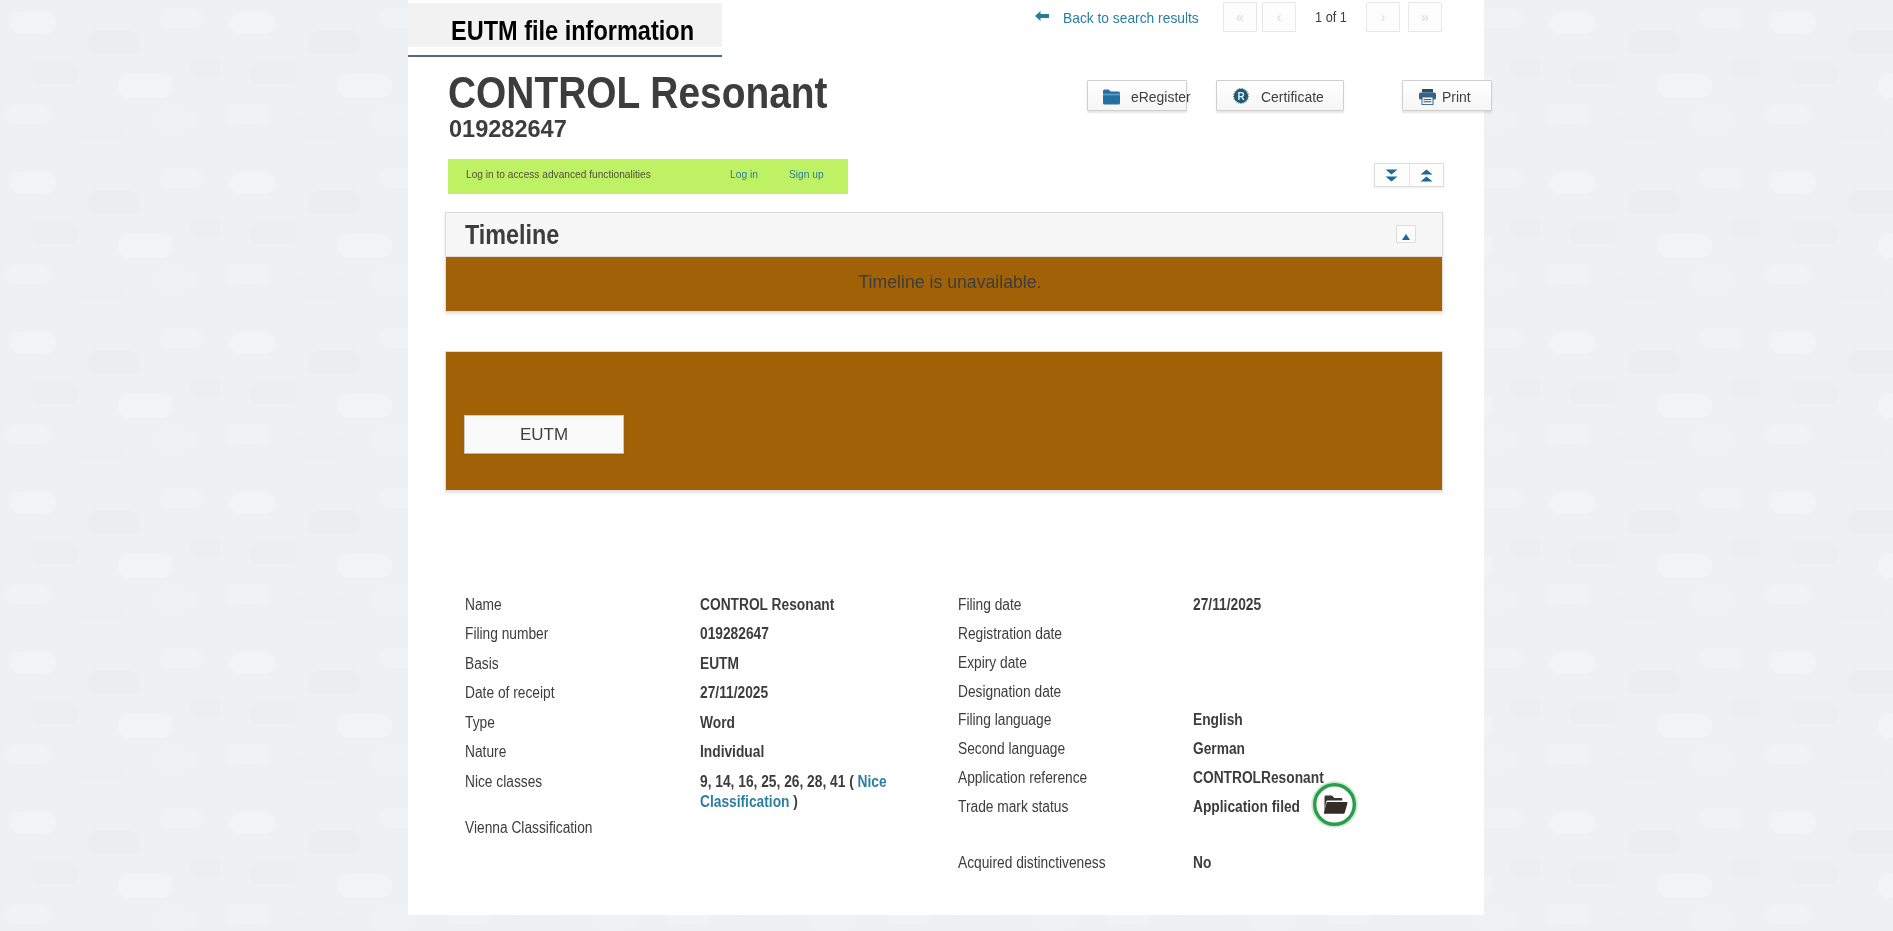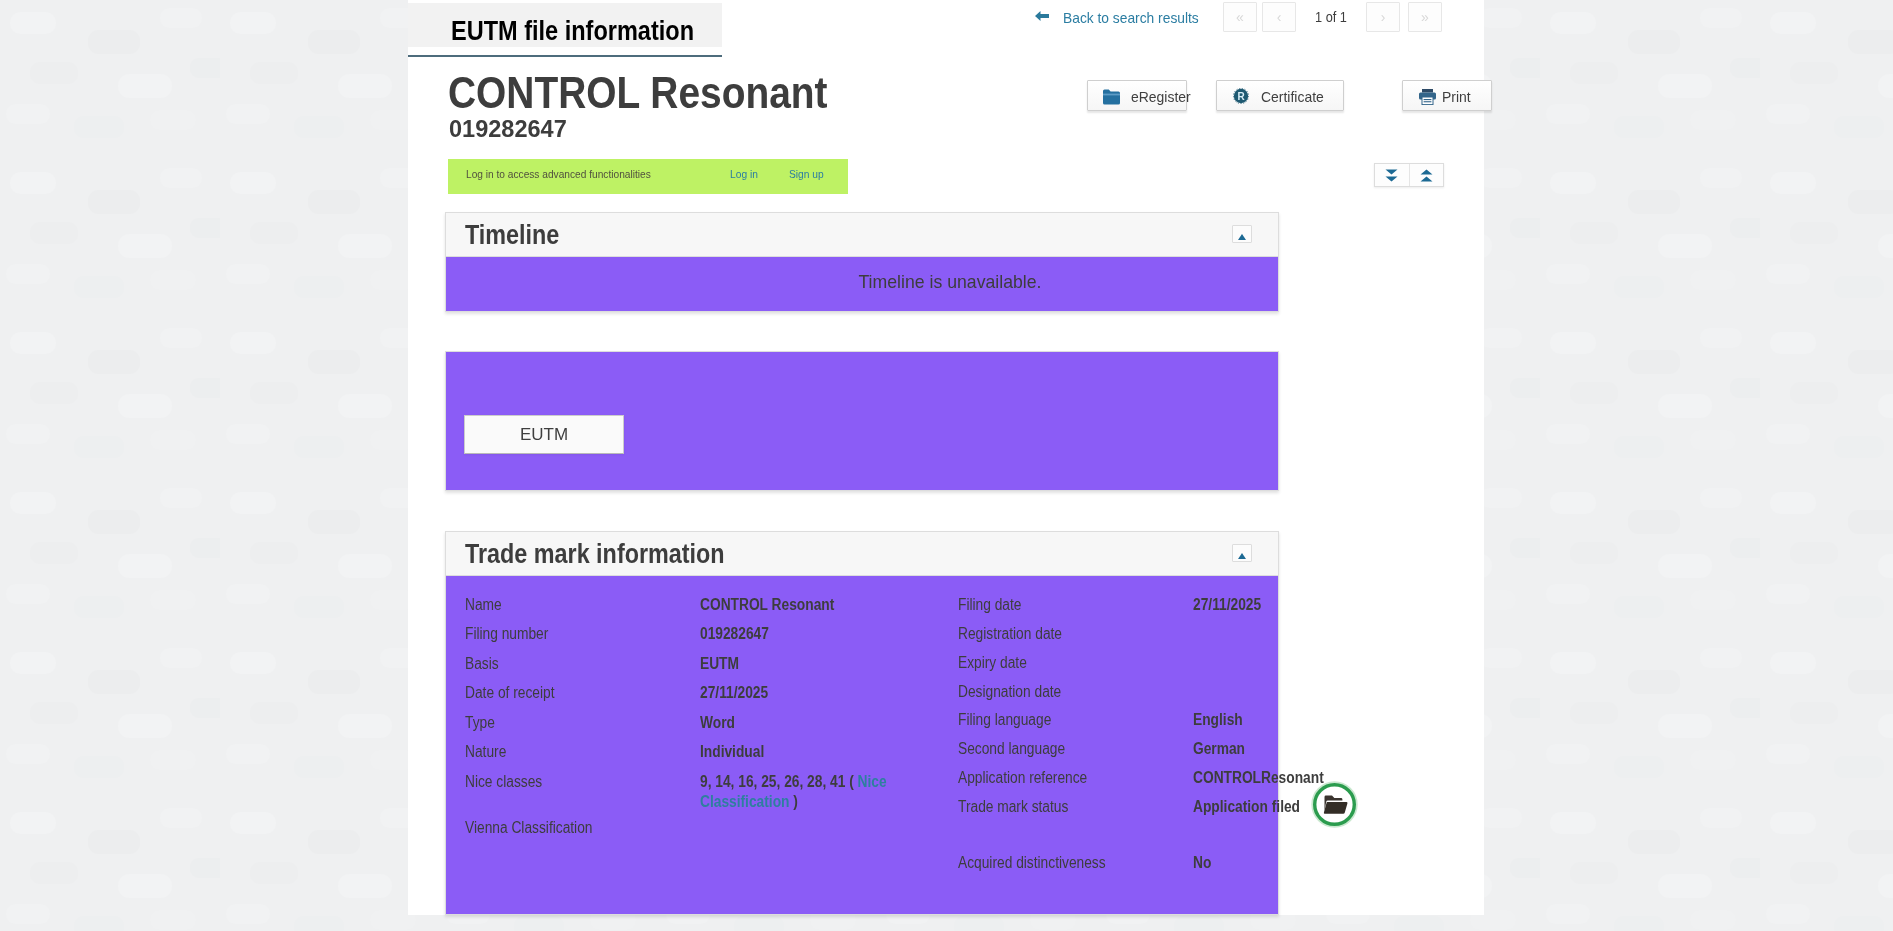--- a/index.html
+++ b/index.html
@@ -42,21 +42,21 @@
   .abtn { position:absolute; top:80px; height:31px; background:linear-gradient(#ffffff,#f6f6f6);
           border:1px solid #cfcfcf; border-radius:1px; box-shadow:0 2px 2px rgba(0,0,0,.10);
           font-size:15px; color:#3f3f3f; }
   .abtn .lbl { position:absolute; top:7px; white-space:nowrap; transform:scaleX(0.93); transform-origin:left top; }
   .abtn svg { position:absolute; }
 
   .cpair { position:absolute; left:966px; top:163px; width:70px; height:24px; background:#fdfdfd;
            border:1px solid #ddd; box-shadow:0 1px 2px rgba(0,0,0,.08); }
   .cpair .sep { position:absolute; left:34px; top:0; width:1px; height:22px; background:#e5e5e5; }
 
-  .panel { position:absolute; left:37px; width:834px; background:#8b5cf6; border:1px solid #ddd;
+  .panel { position:absolute; left:37px; width:998px; background:#a16207; border:1px solid #ddd;
            box-shadow:0 2px 3px rgba(0,0,0,.12); }
   .phead { position:relative; height:44px; background:#f7f7f7; border-bottom:1px solid #ddd; }
   .phead .ptitle { position:absolute; left:19px; top:6px; font-size:27px; font-weight:bold; color:#3d3d3d;
                    white-space:nowrap; transform:scaleX(0.865); transform-origin:left top; line-height:32px; }
   .pcol { position:absolute; right:26px; top:12px; width:20px; height:18px; background:#fcfcfc;
           border:1px solid #ddd; border-radius:1px; text-align:center; }
   .pcol svg { margin-top:5px; }
 
   #p-timeline { top:212px; height:100px; }
   .unavail { position:absolute; left:4px; width:100%; top:271px; text-align:center; font-size:19px; color:#3d3d3d;
@@ -161,28 +161,20 @@
             <path d="M0 6 L4 0 L8 6 Z" fill="#1d6a94"></path>
           </svg></span>
     </div>
   </section>
   <div class="unavail">Timeline is unavailable.</div>
 
   <section class="panel" id="p-actions">
     <div class="eutmbtn">EUTM</div>
   </section>
 
-  <section class="panel" id="p-tm">
-    <div class="phead">
-      <span class="ptitle">Trade mark information</span>
-      <span class="pcol"><svg width="8" height="6" viewBox="0 0 8 6">
-            <path d="M0 6 L4 0 L8 6 Z" fill="#1d6a94"></path>
-          </svg></span>
-    </div>
-  </section>
 
   <div class="cell" style="left:57px; top:595px;">Name</div>
   <div class="cell" style="left:292px; top:595px;"><b>CONTROL Resonant</b></div>
   <div class="cell" style="left:550px; top:595px;">Filing date</div>
   <div class="cell" style="left:785px; top:595px;"><b>27/11/2025</b></div>
 
   <div class="cell" style="left:57px; top:624px;">Filing number</div>
   <div class="cell" style="left:292px; top:624px;"><b>019282647</b></div>
   <div class="cell" style="left:550px; top:624px;">Registration date</div>
 

